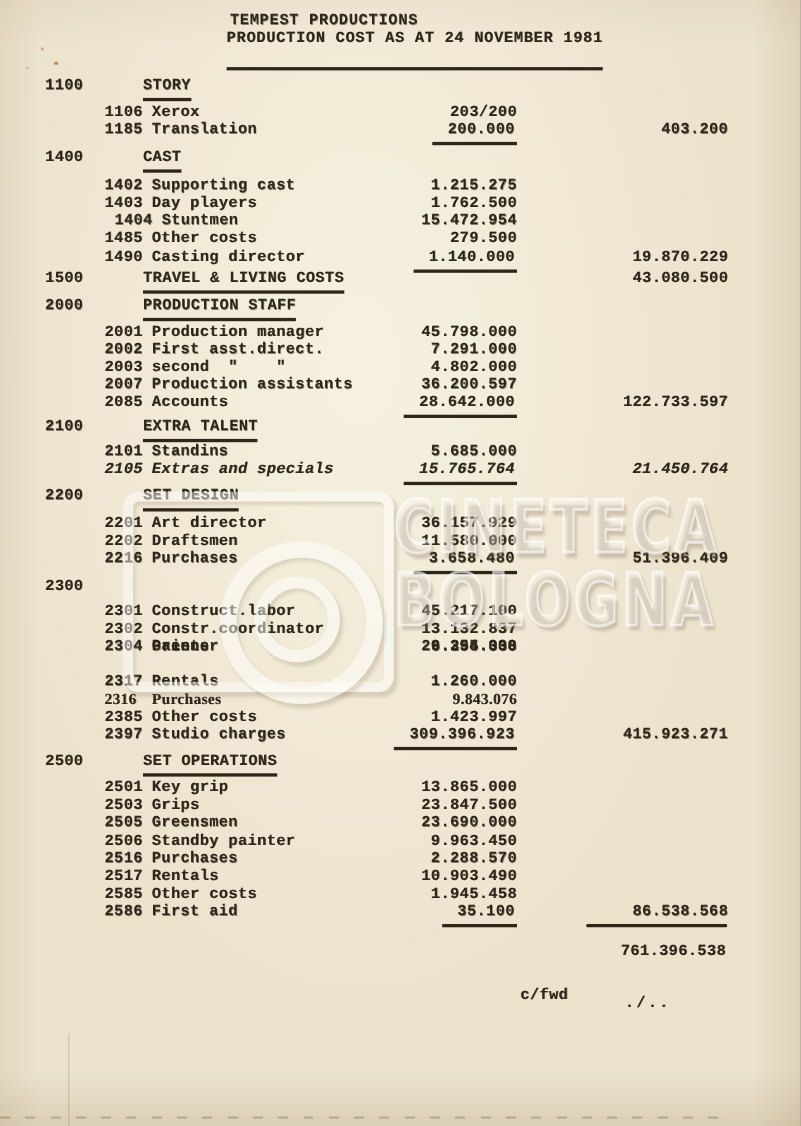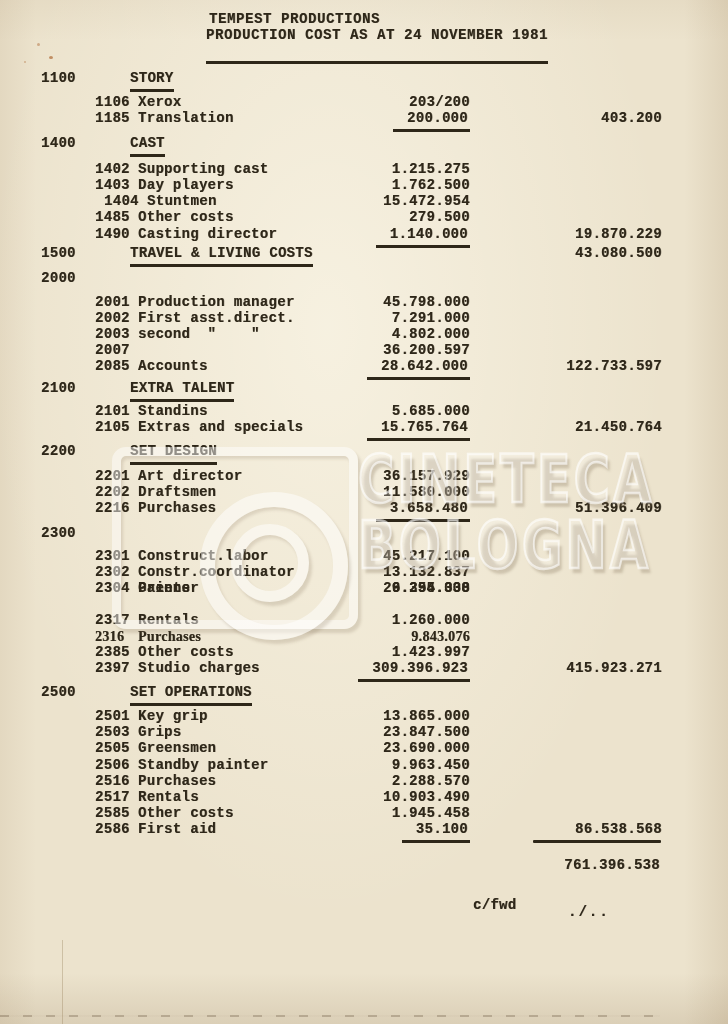--- a/index.html
+++ b/index.html
@@ -70,29 +70,29 @@
       <div class="row tw" style="top: 70px;"><span class="scode">1100</span><span class="stitle">STORY</span></div>
       <div class="row tw" style="top: 94px;"><span class="icode">1106</span><span class="ilabel">Xerox</span><span class="val">203/200</span></div>
       <div class="row tw" style="top: 110px;"><span class="icode">1185</span><span class="ilabel">Translation</span><span class="val u">200.000</span><span class="tot">403.200</span></div>
       <div class="row tw" style="top: 135px;"><span class="scode">1400</span><span class="stitle">CAST</span></div>
       <div class="row tw" style="top: 161px;"><span class="icode">1402</span><span class="ilabel">Supporting cast</span><span class="val">1.215.275</span></div>
       <div class="row tw" style="top: 177px;"><span class="icode">1403</span><span class="ilabel">Day players</span><span class="val">1.762.500</span></div>
       <div class="row tw" style="top: 193px;"><span class="icode ind">1404</span><span class="ilabel ind">Stuntmen</span><span class="val">15.472.954</span></div>
       <div class="row tw" style="top: 209px;"><span class="icode">1485</span><span class="ilabel">Other costs</span><span class="val">279.500</span></div>
       <div class="row tw" style="top: 226px;"><span class="icode">1490</span><span class="ilabel">Casting director</span><span class="val u">1.140.000</span><span class="tot">19.870.229</span></div>
       <div class="row tw" style="top: 245px;"><span class="scode">1500</span><span class="stitle">TRAVEL &amp; LIVING COSTS</span><span class="tot">43.080.500</span></div>
-      <div class="row tw" style="top: 270px;"><span class="scode">2000</span></div>
+      <div class="row tw" style="top: 270px;"><span class="scode">2000</span><span class="stitle">PRODUCTION STAFF</span></div>
       <div class="row tw" style="top: 294px;"><span class="icode">2001</span><span class="ilabel">Production manager</span><span class="val">45.798.000</span></div>
       <div class="row tw" style="top: 310px;"><span class="icode">2002</span><span class="ilabel">First asst.direct.</span><span class="val">7.291.000</span></div>
       <div class="row tw" style="top: 326px;"><span class="icode">2003</span><span class="ilabel">second  "    "</span><span class="val">4.802.000</span></div>
-      <div class="row tw" style="top: 342px;"><span class="icode">2007</span><span class="val">36.200.597</span></div>
+      <div class="row tw" style="top: 342px;"><span class="icode">2007</span><span class="ilabel">Production assistants</span><span class="val">36.200.597</span></div>
       <div class="row tw" style="top: 358px;"><span class="icode">2085</span><span class="ilabel">Accounts</span><span class="val u">28.642.000</span><span class="tot">122.733.597</span></div>
       <div class="row tw" style="top: 380px;"><span class="scode">2100</span><span class="stitle">EXTRA TALENT</span></div>
       <div class="row tw" style="top: 403px;"><span class="icode">2101</span><span class="ilabel">Standins</span><span class="val">5.685.000</span></div>
-      <div class="row tw" style="top: 419px;"><span class="icode">2105</span><span class="ilabel">Extras and specials</span><span class="val u">15.765.764</span><span class="tot">21.450.764</span></div>
+      <div class="row tw" style="top: 419px; font-style: italic;"><span class="icode">2105</span><span class="ilabel">Extras and specials</span><span class="val u">15.765.764</span><span class="tot">21.450.764</span></div>
       <div class="row tw" style="top: 443px;"><span class="scode">2200</span><span class="stitle">SET DESIGN</span></div>
       <div class="row tw" style="top: 468px;"><span class="icode">2201</span><span class="ilabel">Art director</span><span class="val">36.157.929</span></div>
       <div class="row tw" style="top: 484px;"><span class="icode">2202</span><span class="ilabel">Draftsmen</span><span class="val">11.580.000</span></div>
       <div class="row tw" style="top: 500px;"><span class="icode">2216</span><span class="ilabel">Purchases</span><span class="val u">3.658.480</span><span class="tot">51.396.409</span></div>
       <div class="row tw" style="top: 525px;"><span class="scode">2300</span></div>
       <div class="row tw" style="top: 548px;"><span class="icode">2301</span><span class="ilabel">Construct.labor</span><span class="val">45.217.100</span></div>
       <div class="row tw" style="top: 564px;"><span class="icode">2302</span><span class="ilabel">Constr.coordinator</span><span class="val">13.132.837</span></div>
       <div class="row tw" style="top: 580px;"><span class="ilabel">Painter</span><span class="val">6.394.000</span></div>
       <div class="row tw" style="top: 580px;"><span class="icode">2304</span><span class="ilabel">Greens</span><span class="val">29.255.338</span></div>
       <div class="row tw" style="top: 612px;"><span class="icode">2317</span><span class="ilabel">Rentals</span><span class="val">1.260.000</span></div>

